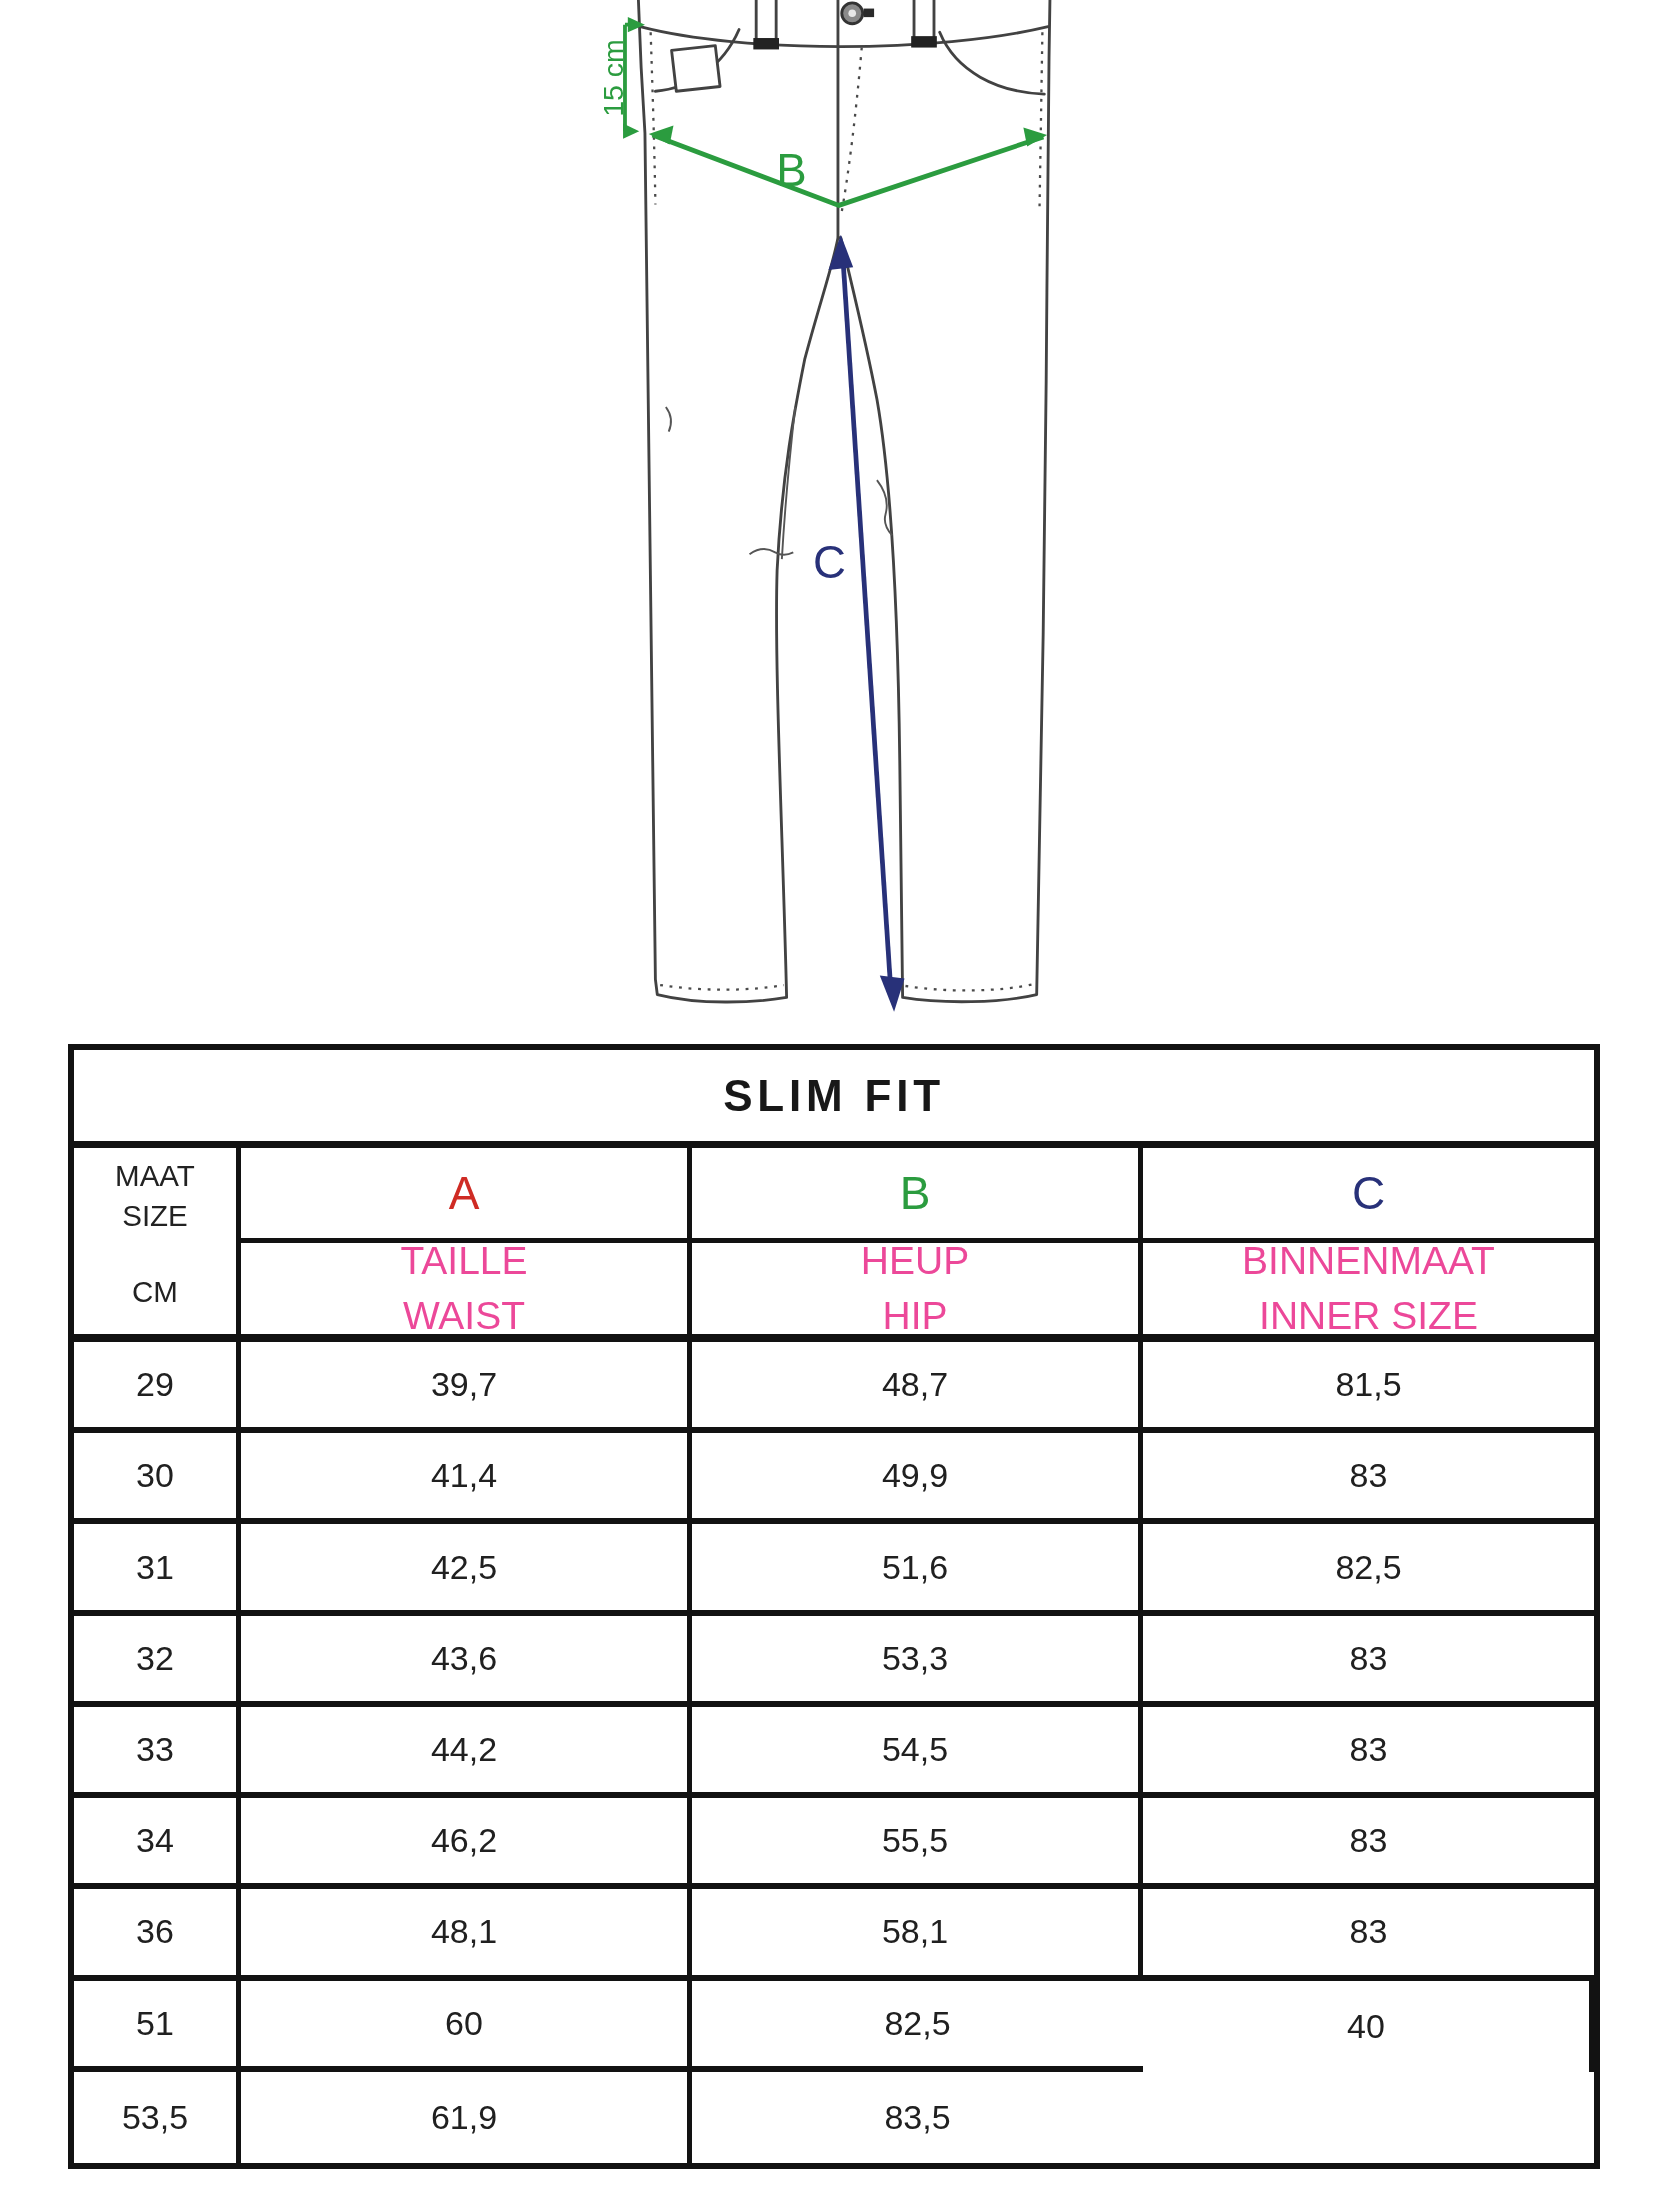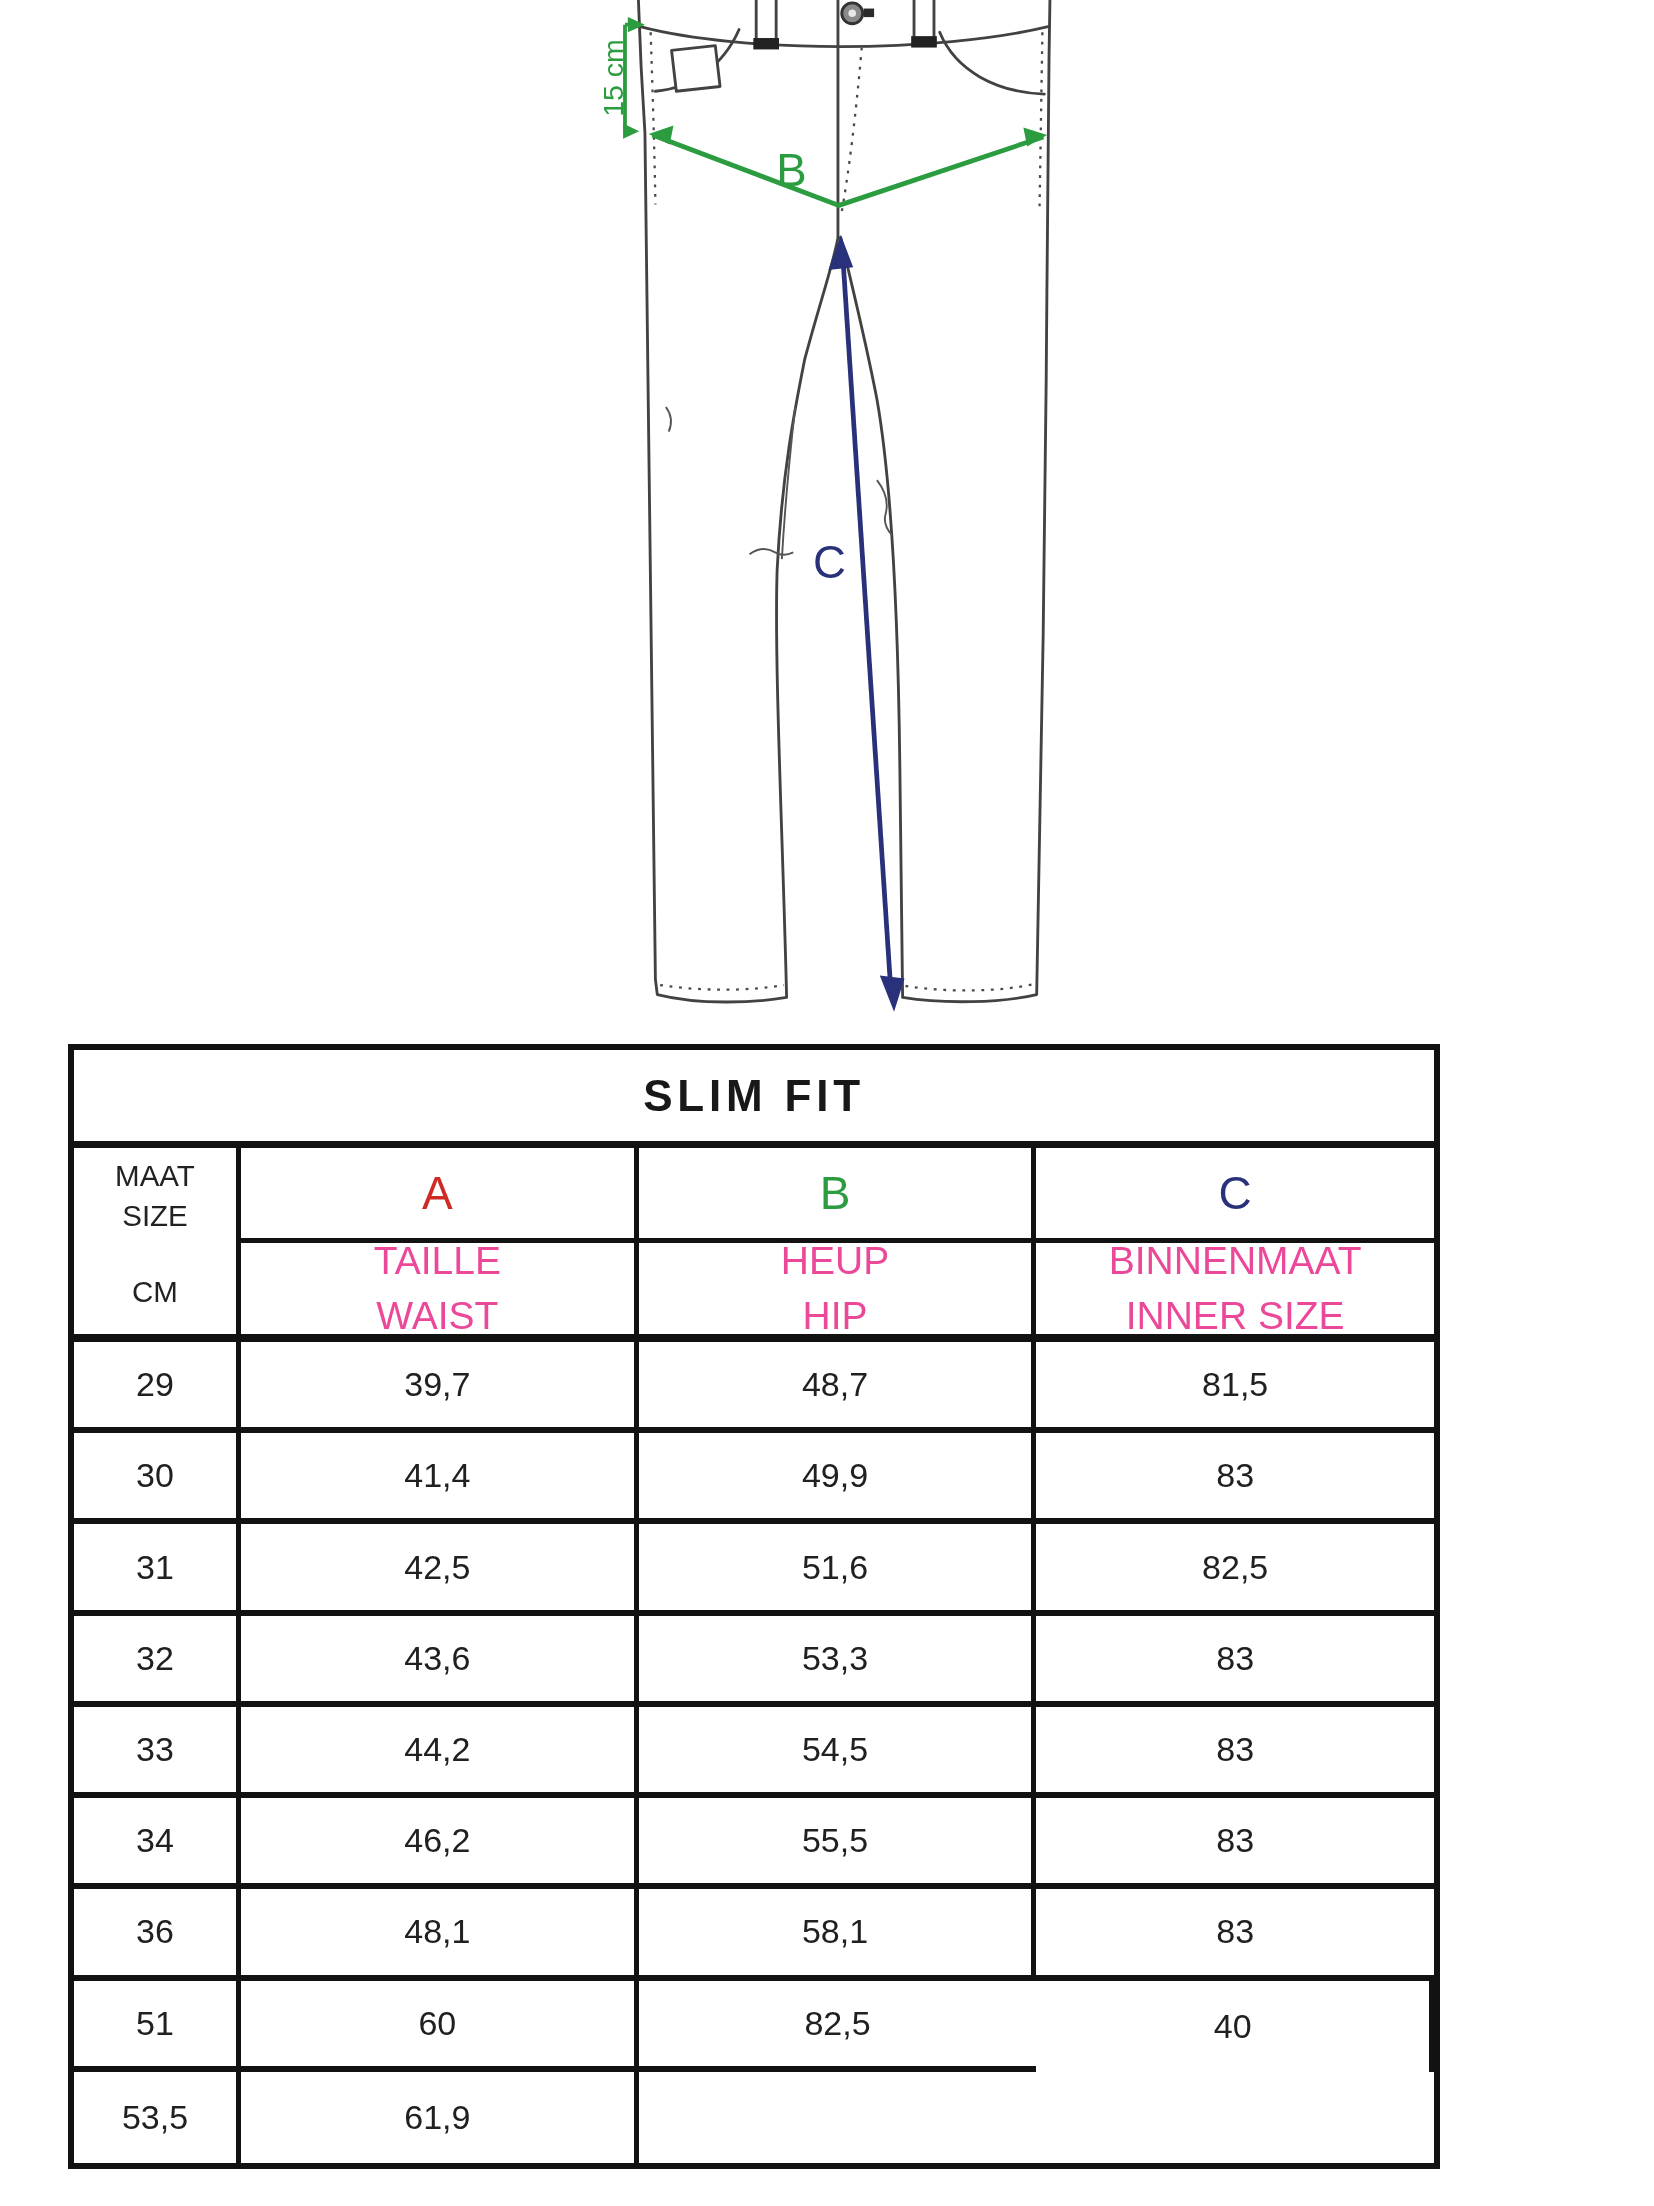--- a/index.html
+++ b/index.html
@@ -10,21 +10,21 @@
   }
   .diagram-wrap { position:absolute; top:0; left:0; width:1655px; height:1044px; }
   .sketch { stroke:#424242; stroke-width:3; fill:none; stroke-linecap:round; stroke-linejoin:round; }
   .sketch-fill { stroke:#424242; stroke-width:3; fill:#ffffff; stroke-linejoin:round; }
   .dotted { stroke:#4a4a4a; stroke-width:2.4; fill:none; stroke-dasharray:3 7; }
   .ann { font-family:"Liberation Sans", sans-serif; fill:currentColor; }
   .green-ln { stroke:#2b9c3f; fill:none; }
   .navy-ln { stroke:#283179; fill:none; }
 
   .size-table {
-    position:absolute; left:68px; top:1044px; width:1372px; height:1125px;
+    position:absolute; left:68px; top:1044px; width:1532px; height:1125px;
     box-sizing:border-box; border:6.7px solid #121212; background:#fff;
     display:flex; flex-direction:column;
   }
   .t-title {
     height:98px; box-sizing:border-box; border-bottom:7.6px solid #121212;
     display:flex; align-items:center; justify-content:center;
     font-size:44px; font-weight:bold; letter-spacing:4.8px; color:#181818;
   }
   .t-main {
     flex:1; display:grid;
@@ -201,15 +201,16 @@
     <div class="cell num">58,1</div>
     <div class="cell num cl">83</div>
 
     <div class="cell num">51</div>
     <div class="cell num">60</div>
     <div class="cell num cl">82,5</div>
 
     <div class="cell num rl">40</div>
     <div class="cell num rl">53,5</div>
     <div class="cell num rl">61,9</div>
+    <div class="cell num cl rl">83,5</div>
   </div>
 </div>
 
 
 </body></html>

